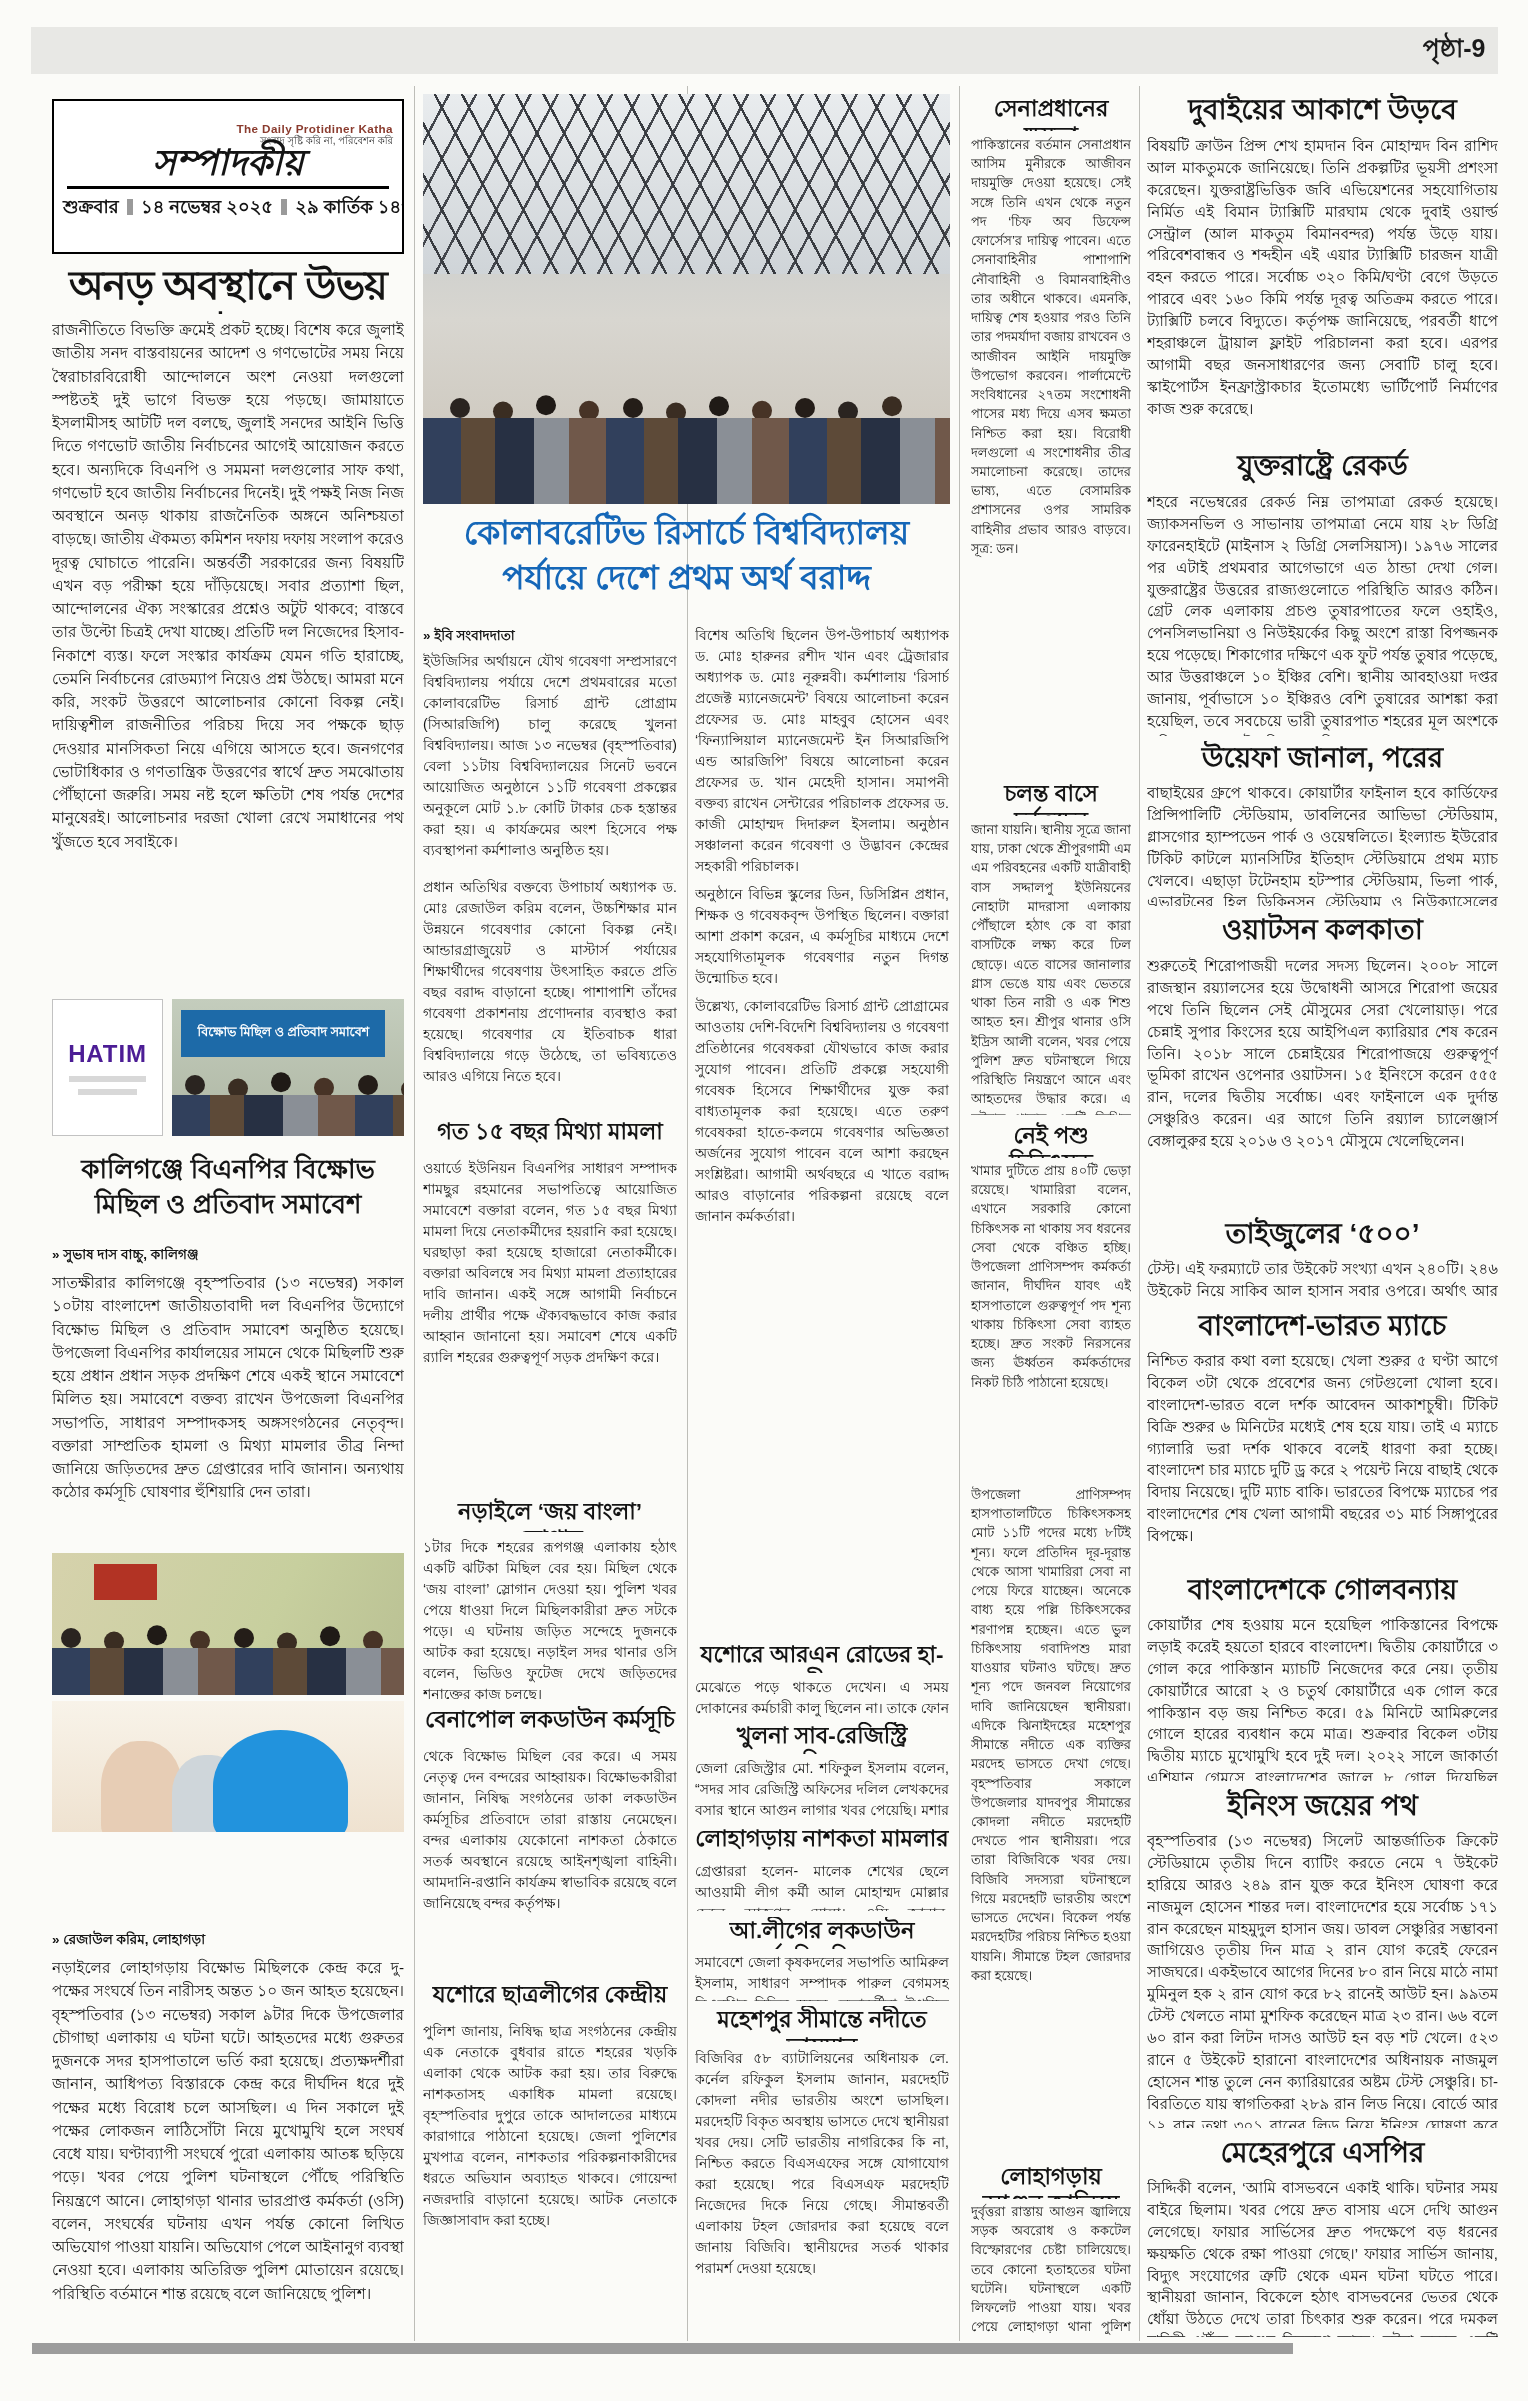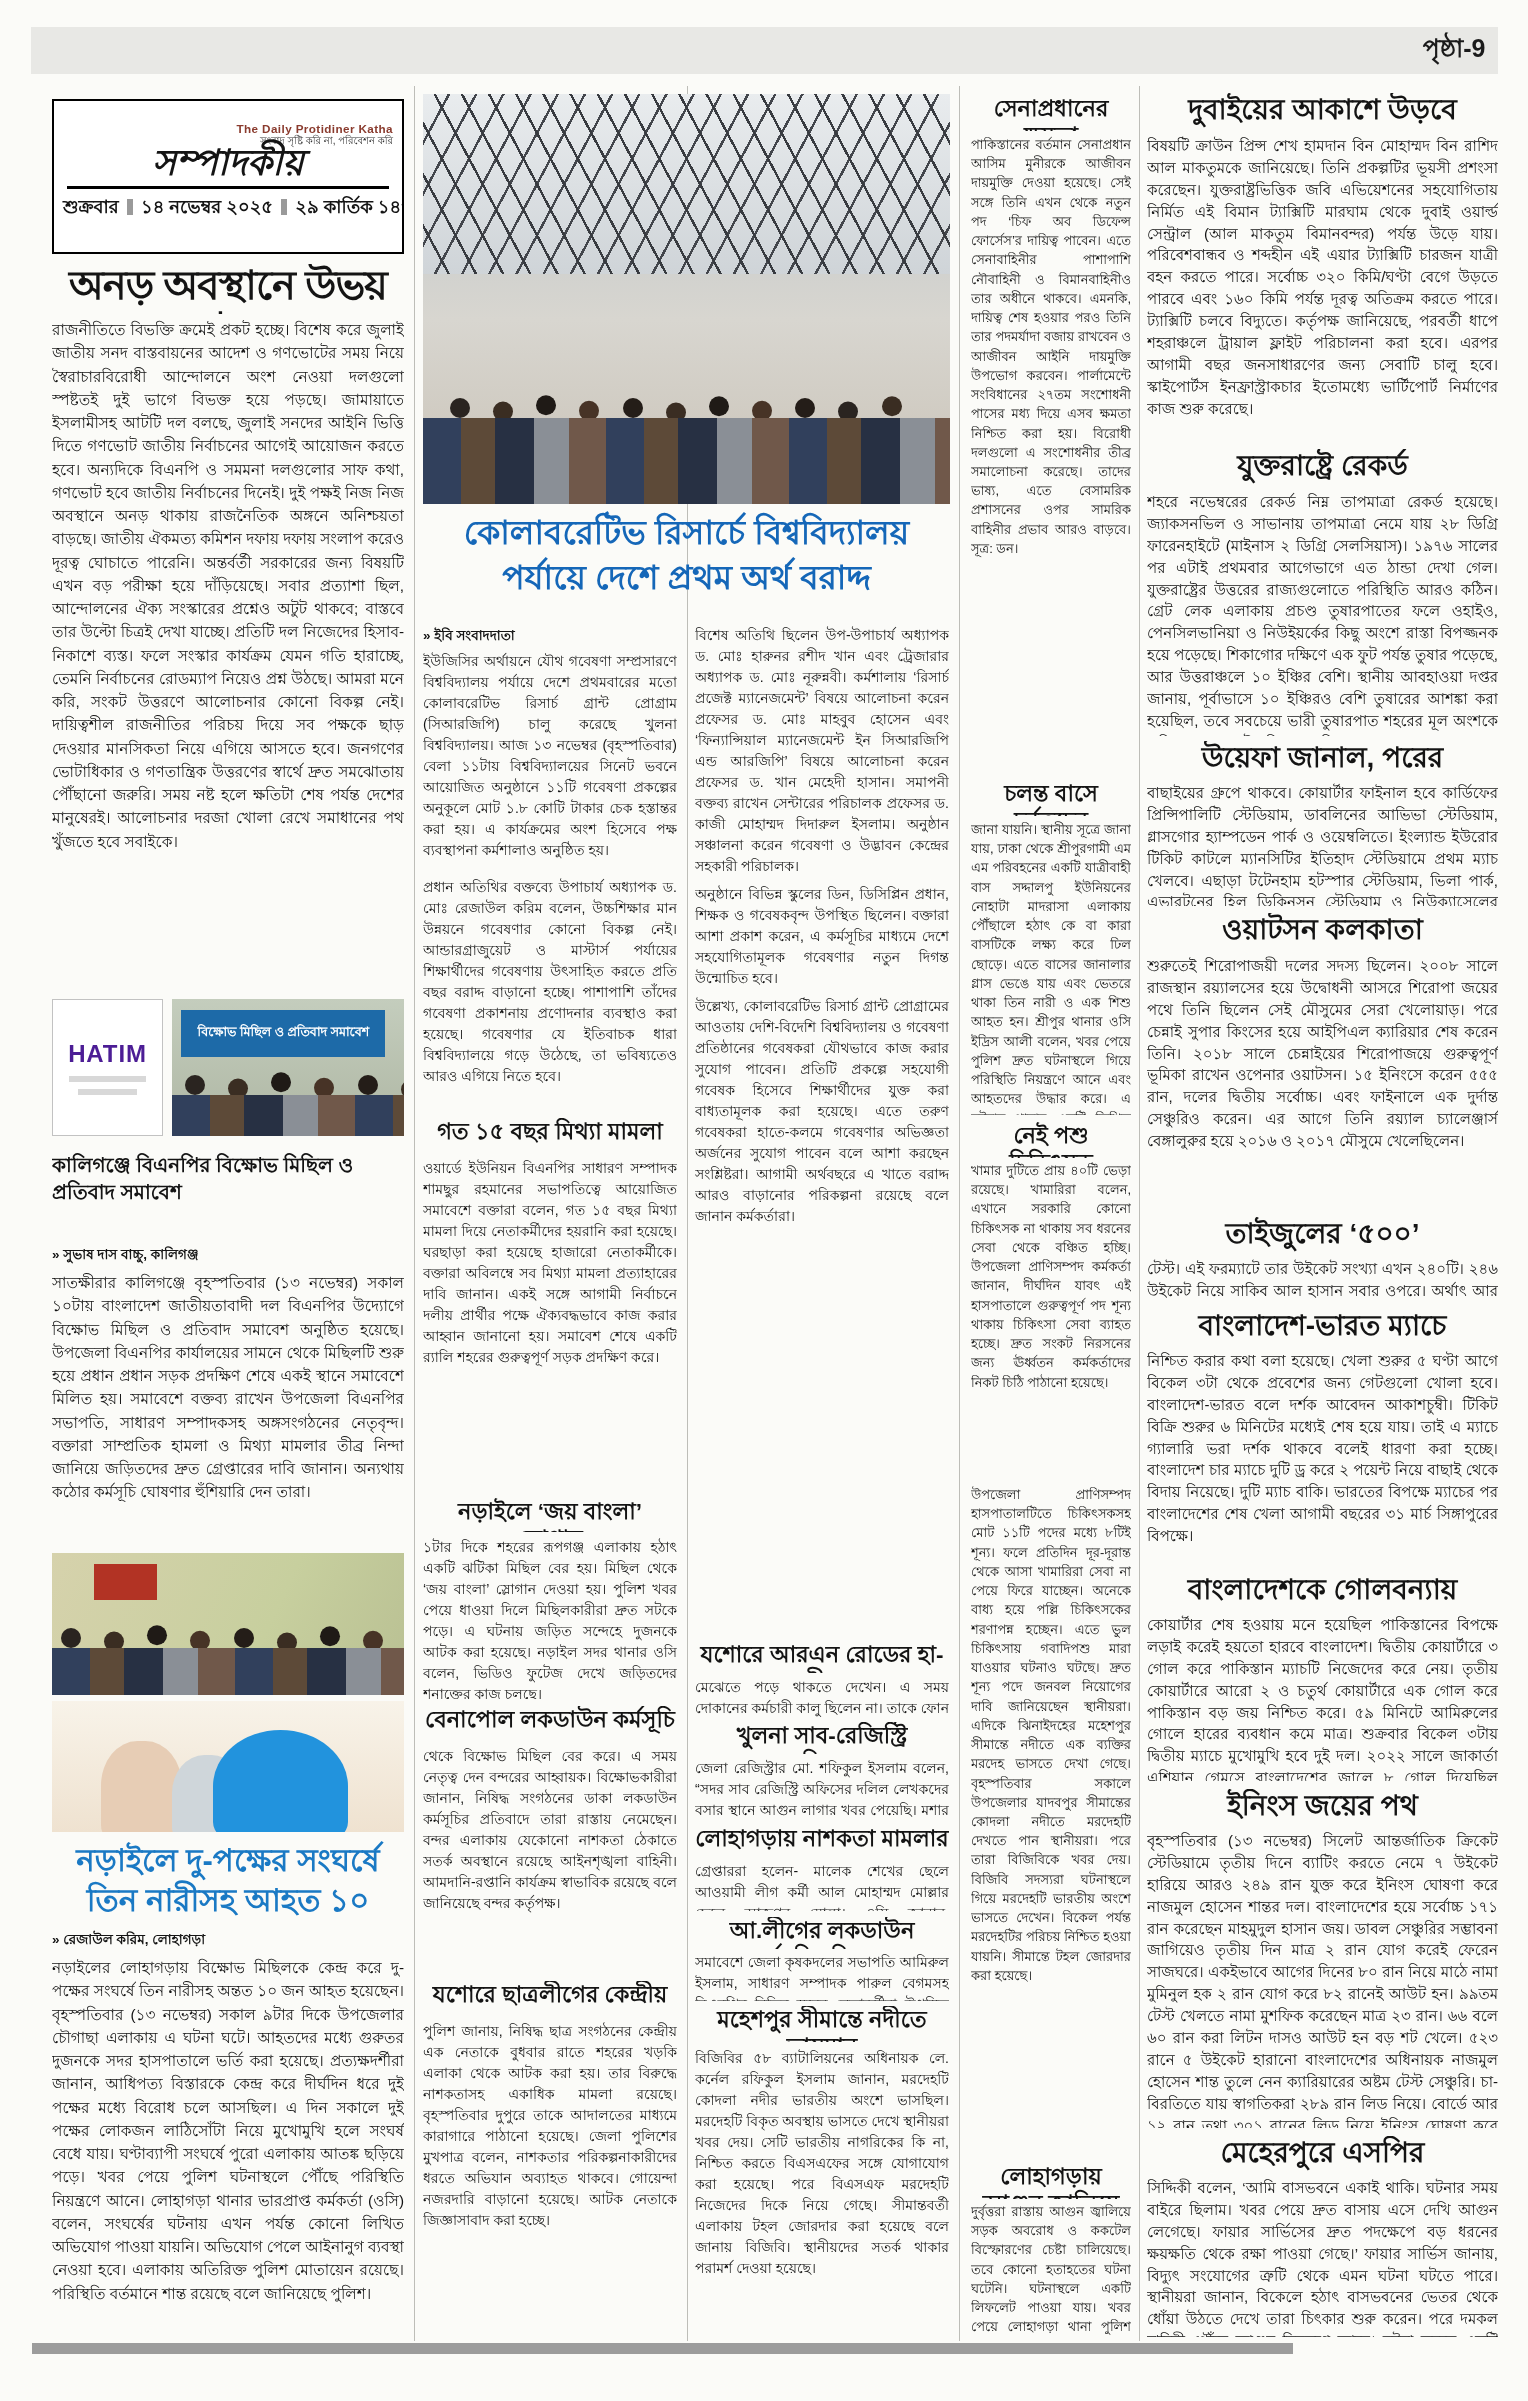--- a/index.html
+++ b/index.html
@@ -26,21 +26,21 @@
   .mh-tag{font-size:10px;color:#333;text-align:right;margin-top:-1.8px;}
   .mh-script{font-family:"Liberation Serif","DejaVu Serif",serif;font-style:italic;font-weight:bold;
     font-size:36px;text-align:center;margin-top:-5.4px;line-height:1;}
   .mh-rule{height:2.7px;background:#000;margin:5.4px 3.6px 4.5px;}
   .mh-date{font-size:18px;font-weight:bold;text-align:center;white-space:nowrap;}
   .msep{display:inline-block;width:6.3px;height:16px;background:#9a9a9a;margin:0 8px;vertical-align:-1.8px;}
 
   
   .h-ed{font-size:40px;font-weight:bold;text-align:center;line-height:1.05;letter-spacing:-0.9px;}
   .h-main{font-size:33px;font-weight:bold;color:#1567b8;text-align:center;line-height:1.35;}
-  .h-left{font-size:20px;font-weight:bold;line-height:1.35;}
+  .h-left{font-size:26px;font-weight:bold;text-align:center;line-height:1.35;}
   .h-blue{font-size:31px;font-weight:bold;color:#1a79c4;text-align:center;line-height:1.3;}
   .h-sub{font-size:22.5px;font-weight:bold;text-align:center;line-height:1.2;}
   .h-r{font-size:28px;font-weight:bold;text-align:center;line-height:1.2;}
 
   
   .byline{font-size:13.5px;font-weight:bold;}
   .t1{font-size:15.3px;line-height:1.52;text-align:justify;}
   .t2{font-size:14px;line-height:1.5;text-align:justify;}
   .t4{font-size:13px;line-height:1.48;text-align:justify;}
   .t5{font-size:15px;line-height:1.46;text-align:justify;}
@@ -134,21 +134,20 @@
     <div class="heads" style="left:9px;bottom:47px;"></div>
     <div class="bodies" style="height:47px;"></div>
   </div>
 
   <div class="ph ph-hosp" style="top:1615px;height:131px;">
     <div class="palefig"></div>
     <div class="palefig2"></div>
     <div class="bluefig"></div>
   </div>
 
-  <div class="h-blue" style="top:1755px;height:83px;">নড়াইলে দু-পক্ষের সংঘর্ষে তিন নারীসহ আহত ১০</div>
   <div class="byline" style="top:1843px;height:21.6px;">» রেজাউল করিম, লোহাগড়া</div>
   <div class="t1" style="top:1870px;height:381px;">নড়াইলের লোহাগড়ায় বিক্ষোভ মিছিলকে কেন্দ্র করে দু-পক্ষের সংঘর্ষে তিন নারীসহ অন্তত ১০ জন আহত হয়েছেন। বৃহস্পতিবার (১৩ নভেম্বর) সকাল ৯টার দিকে উপজেলার চৌগাছা এলাকায় এ ঘটনা ঘটে। আহতদের মধ্যে গুরুতর দুজনকে সদর হাসপাতালে ভর্তি করা হয়েছে। প্রত্যক্ষদর্শীরা জানান, আধিপত্য বিস্তারকে কেন্দ্র করে দীর্ঘদিন ধরে দুই পক্ষের মধ্যে বিরোধ চলে আসছিল। এ দিন সকালে দুই পক্ষের লোকজন লাঠিসোঁটা নিয়ে মুখোমুখি হলে সংঘর্ষ বেধে যায়। ঘণ্টাব্যাপী সংঘর্ষে পুরো এলাকায় আতঙ্ক ছড়িয়ে পড়ে। খবর পেয়ে পুলিশ ঘটনাস্থলে পৌঁছে পরিস্থিতি নিয়ন্ত্রণে আনে। লোহাগড়া থানার ভারপ্রাপ্ত কর্মকর্তা (ওসি) বলেন, সংঘর্ষের ঘটনায় এখন পর্যন্ত কোনো লিখিত অভিযোগ পাওয়া যায়নি। অভিযোগ পেলে আইনানুগ ব্যবস্থা নেওয়া হবে। এলাকায় অতিরিক্ত পুলিশ মোতায়েন রয়েছে। পরিস্থিতি বর্তমানে শান্ত রয়েছে বলে জানিয়েছে পুলিশ।</div>
 </div>
 
 <div class="ph ph-main" style="position:absolute;left:423px;top:94px;width:527px;height:410px;">
   <div class="truss"></div>
   <div class="heads" style="left:27px;bottom:86px;"></div>
   <div class="bodies" style="height:86px;"></div>
 </div>
 <div class="h-main" style="position:absolute;left:423px;top:511px;width:527px;height:101px;">কোলাবরেটিভ রিসার্চে বিশ্ববিদ্যালয় পর্যায়ে দেশে প্রথম অর্থ বরাদ্দ</div>

